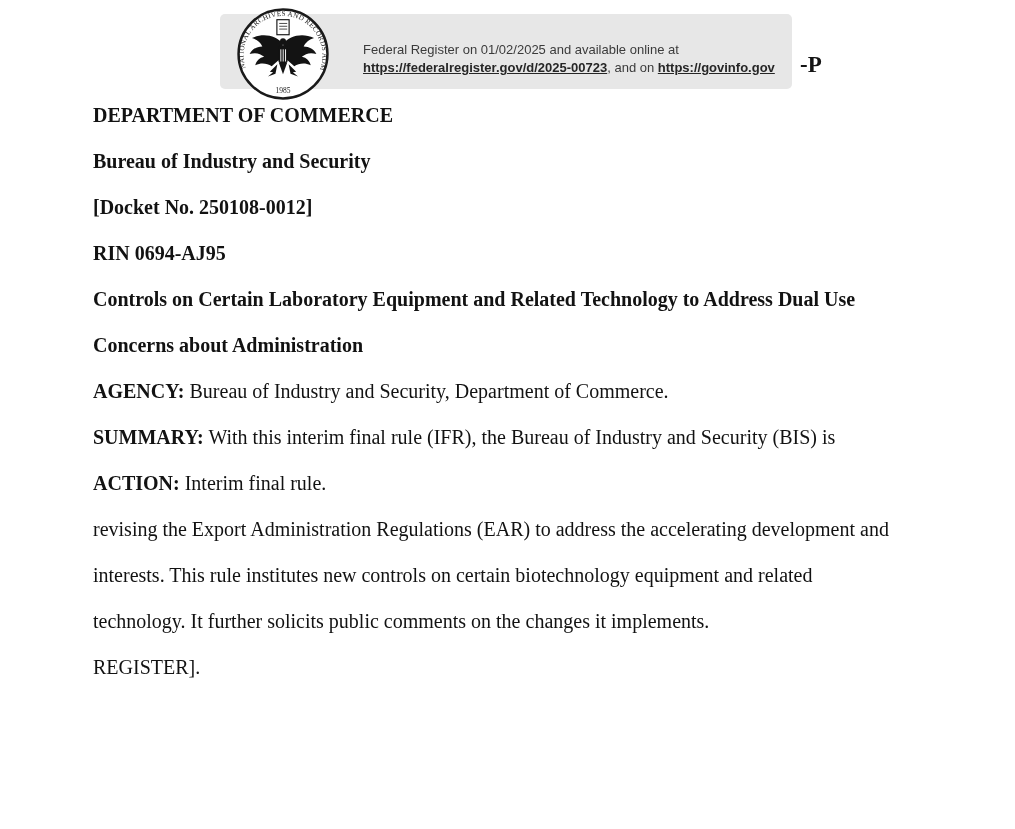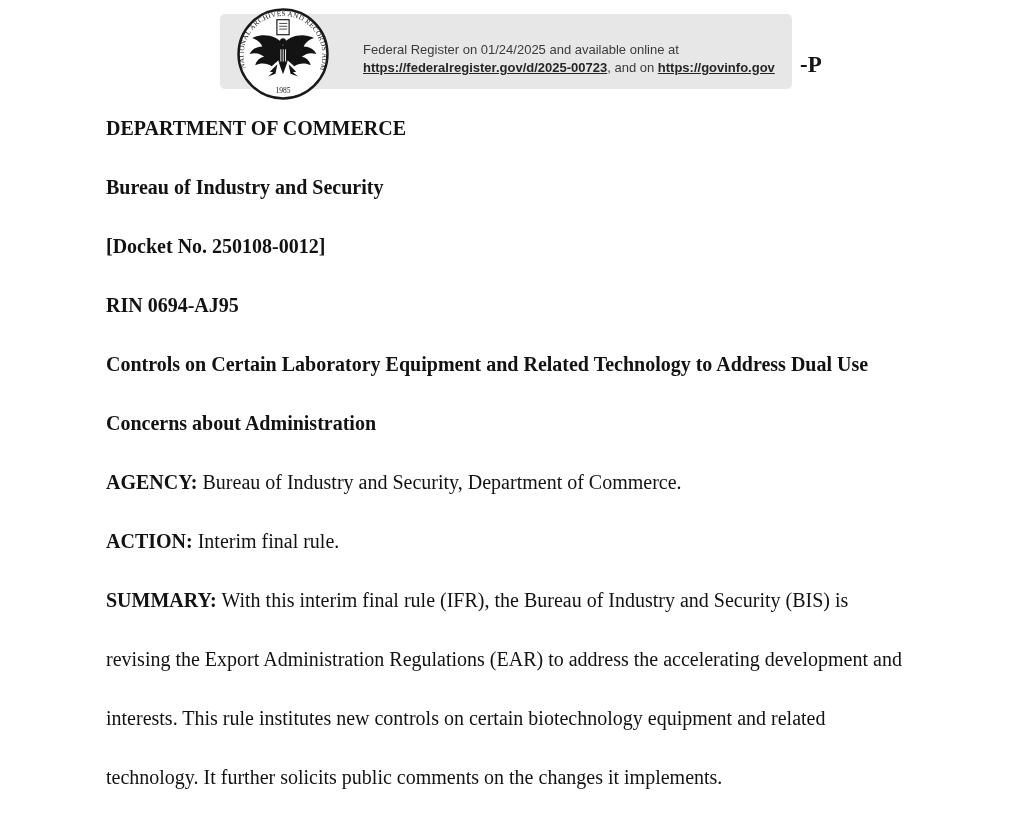--- a/index.html
+++ b/index.html
@@ -27,21 +27,21 @@
   }
   .billing {
     position:absolute; left:800px; top:52px;
     font-family:"Liberation Serif",serif; font-weight:bold; font-size:23px; color:#141414;
   }
   
   .doc {
     position:absolute; left:93px; top:92px; width:915px;
   }
   .ln {
-    margin:13px; height:46px; line-height:46px;
+    margin:0; height:46px; line-height:46px;
     font-size:20px; color:#121212; white-space:pre;
   }
   .ln b { font-weight:bold; }
 </style>
 </head>
 <body>
 
 <div class="page">
 
   <div class="banner"></div>
@@ -72,33 +72,33 @@
         <line x1="47.7" y1="45" x2="47.7" y2="58" stroke="#ffffff" stroke-width="1"></line>
         <line x1="50.2" y1="45" x2="50.2" y2="58" stroke="#ffffff" stroke-width="1"></line>
         <line x1="52.7" y1="45" x2="52.7" y2="58" stroke="#ffffff" stroke-width="1"></line>
         <path d="M45.5 59 L50 71.5 L54.5 59 Z"></path>
         <path d="M44 61 L36 69 L39.5 69.5 L34 74 L42 71 Z"></path>
         <path d="M56 61 L64 69 L60.5 69.5 L66 74 L58 71 Z"></path>
       </g>
     </svg>
   </div>
 
-  <div class="banner-text"><br><span>Federal Register on 01/24/2025 and available online at</span><br><a>https://federalregister.gov/d/2025-00723</a><span>, and on </span><a>https://govinfo.gov</a></div>
+  <div class="banner-text"><br><span>Federal Register on 01/02/2025 and available online at</span><br><a>https://federalregister.gov/d/2025-00723</a><span>, and on </span><a>https://govinfo.gov</a></div>
 
   <div class="billing">-P</div>
 
   <div class="doc">
     <p class="ln"><b>DEPARTMENT OF COMMERCE</b><span></span></p>
     <p class="ln"><b>Bureau of Industry and Security</b><span></span></p>
     <p class="ln"><b>[Docket No. 250108-0012]</b><span></span></p>
     <p class="ln"><b>RIN 0694-AJ95</b><span></span></p>
     <p class="ln"><b>Controls on Certain Laboratory Equipment and Related Technology to Address Dual Use</b><span></span></p>
     <p class="ln"><b>Concerns about Administration</b><span></span></p>
     <p class="ln"><b>AGENCY:</b><span> Bureau of Industry and Security, Department of Commerce.</span></p>
+    <p class="ln"><b>SUMMARY:</b><span> With this interim final rule (IFR), the Bureau of Industry and Security (BIS) is</span></p>
     <p class="ln"><b>ACTION:</b><span> Interim final rule.</span></p>
-    <p class="ln"><b>SUMMARY:</b><span> With this interim final rule (IFR), the Bureau of Industry and Security (BIS) is</span></p>
     <p class="ln"><b></b><span>revising the Export Administration Regulations (EAR) to address the accelerating development and</span></p>
     <p class="ln"><b></b><span>interests. This rule institutes new controls on certain biotechnology equipment and related</span></p>
     <p class="ln"><b></b><span>technology. It further solicits public comments on the changes it implements.</span></p>
     <p class="ln"><b></b><span>REGISTER].</span></p>
   </div>
 
 </div>
 
 </body></html>

